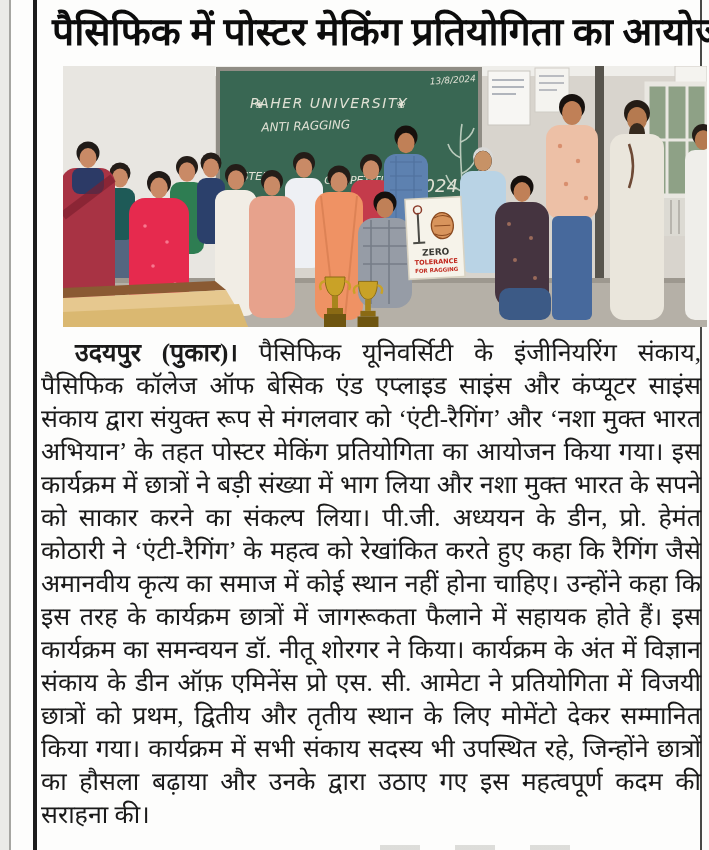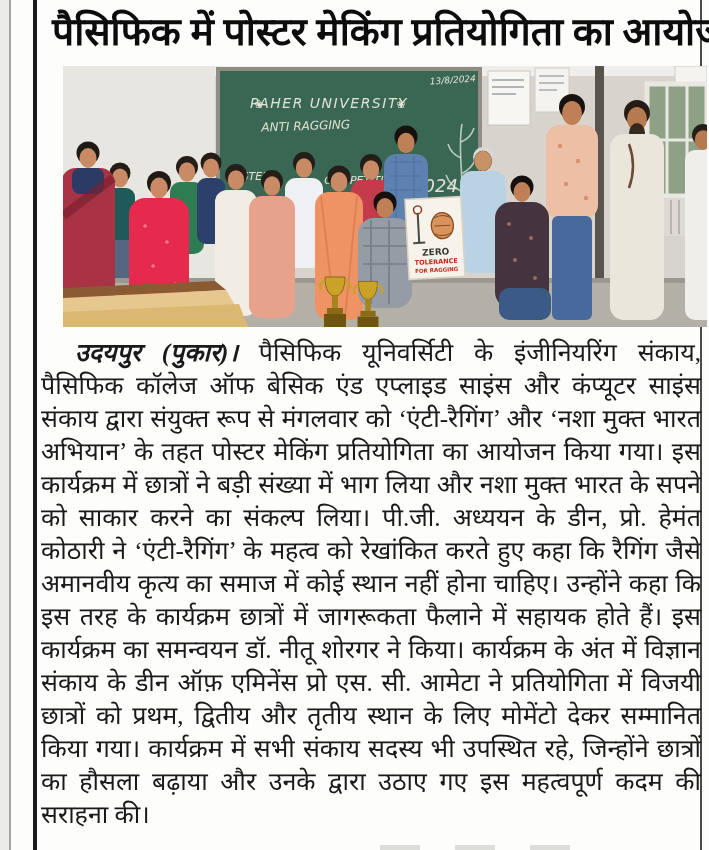--- a/index.html
+++ b/index.html
@@ -19,21 +19,21 @@
   .photo-frame{
     position:absolute;left:63px;top:66px;width:644px;height:261px;
     background:#d8d4cd;overflow:hidden;box-shadow:0 0 0 1px #c3c0ba inset;
   }
   .photo-frame svg{display:block;width:100%;height:100%;}
   .article-body{
     position:absolute;left:41px;top:336px;width:660px;margin:0;
     font-size:25px;line-height:33px;text-align:justify;text-indent:34px;
     color:#1a1a1a;
   }
-  .dateline{font-weight:bold;font-style:italic;}
+  .dateline{font-weight:bold;}
   .chalk{font-family:"DejaVu Sans",sans-serif;font-style:italic;fill:#eae8dc;opacity:.95;}
   .posterTxt{font-family:"DejaVu Sans",sans-serif;font-weight:bold;text-anchor:middle;}
   .bottom-cut-marks{position:absolute;left:380px;top:845px;width:220px;height:5px;
     background:repeating-linear-gradient(90deg,#cfcfcb 0 40px,transparent 40px 75px);opacity:.7;}
 </style>
 </head>
 <body>
 
 <div class="page">
   <div class="page-edge-strip"></div>

